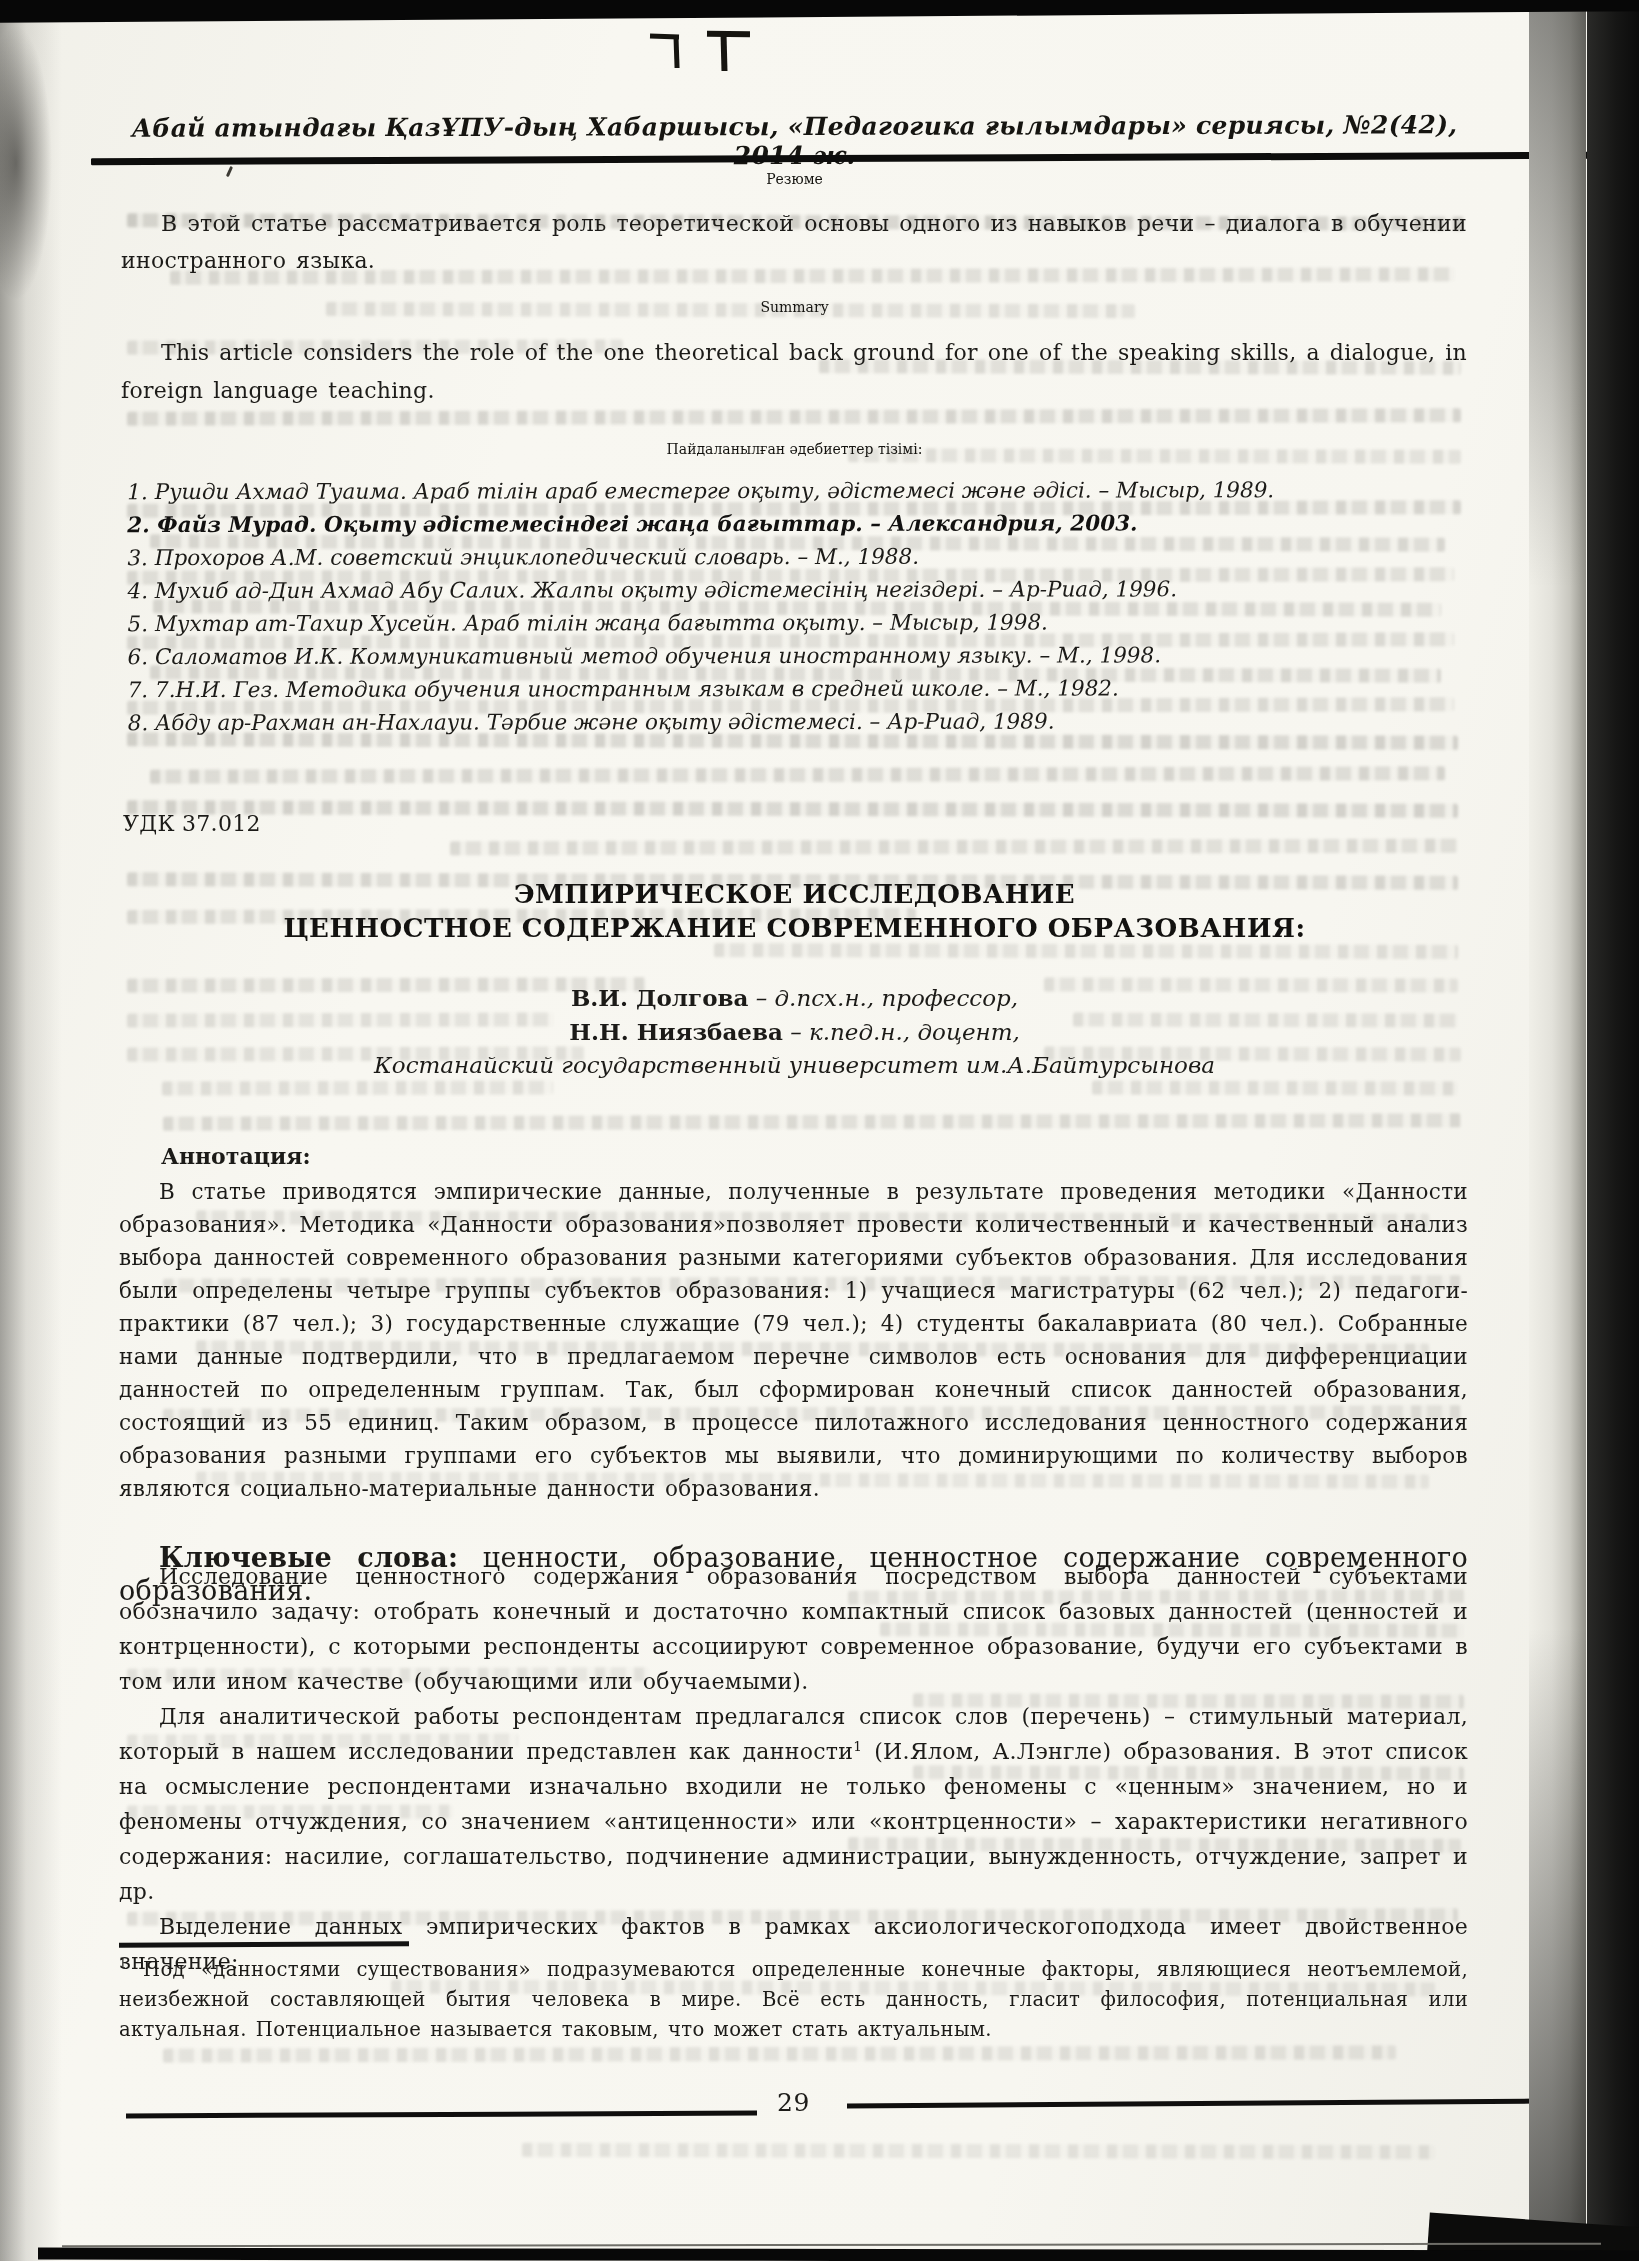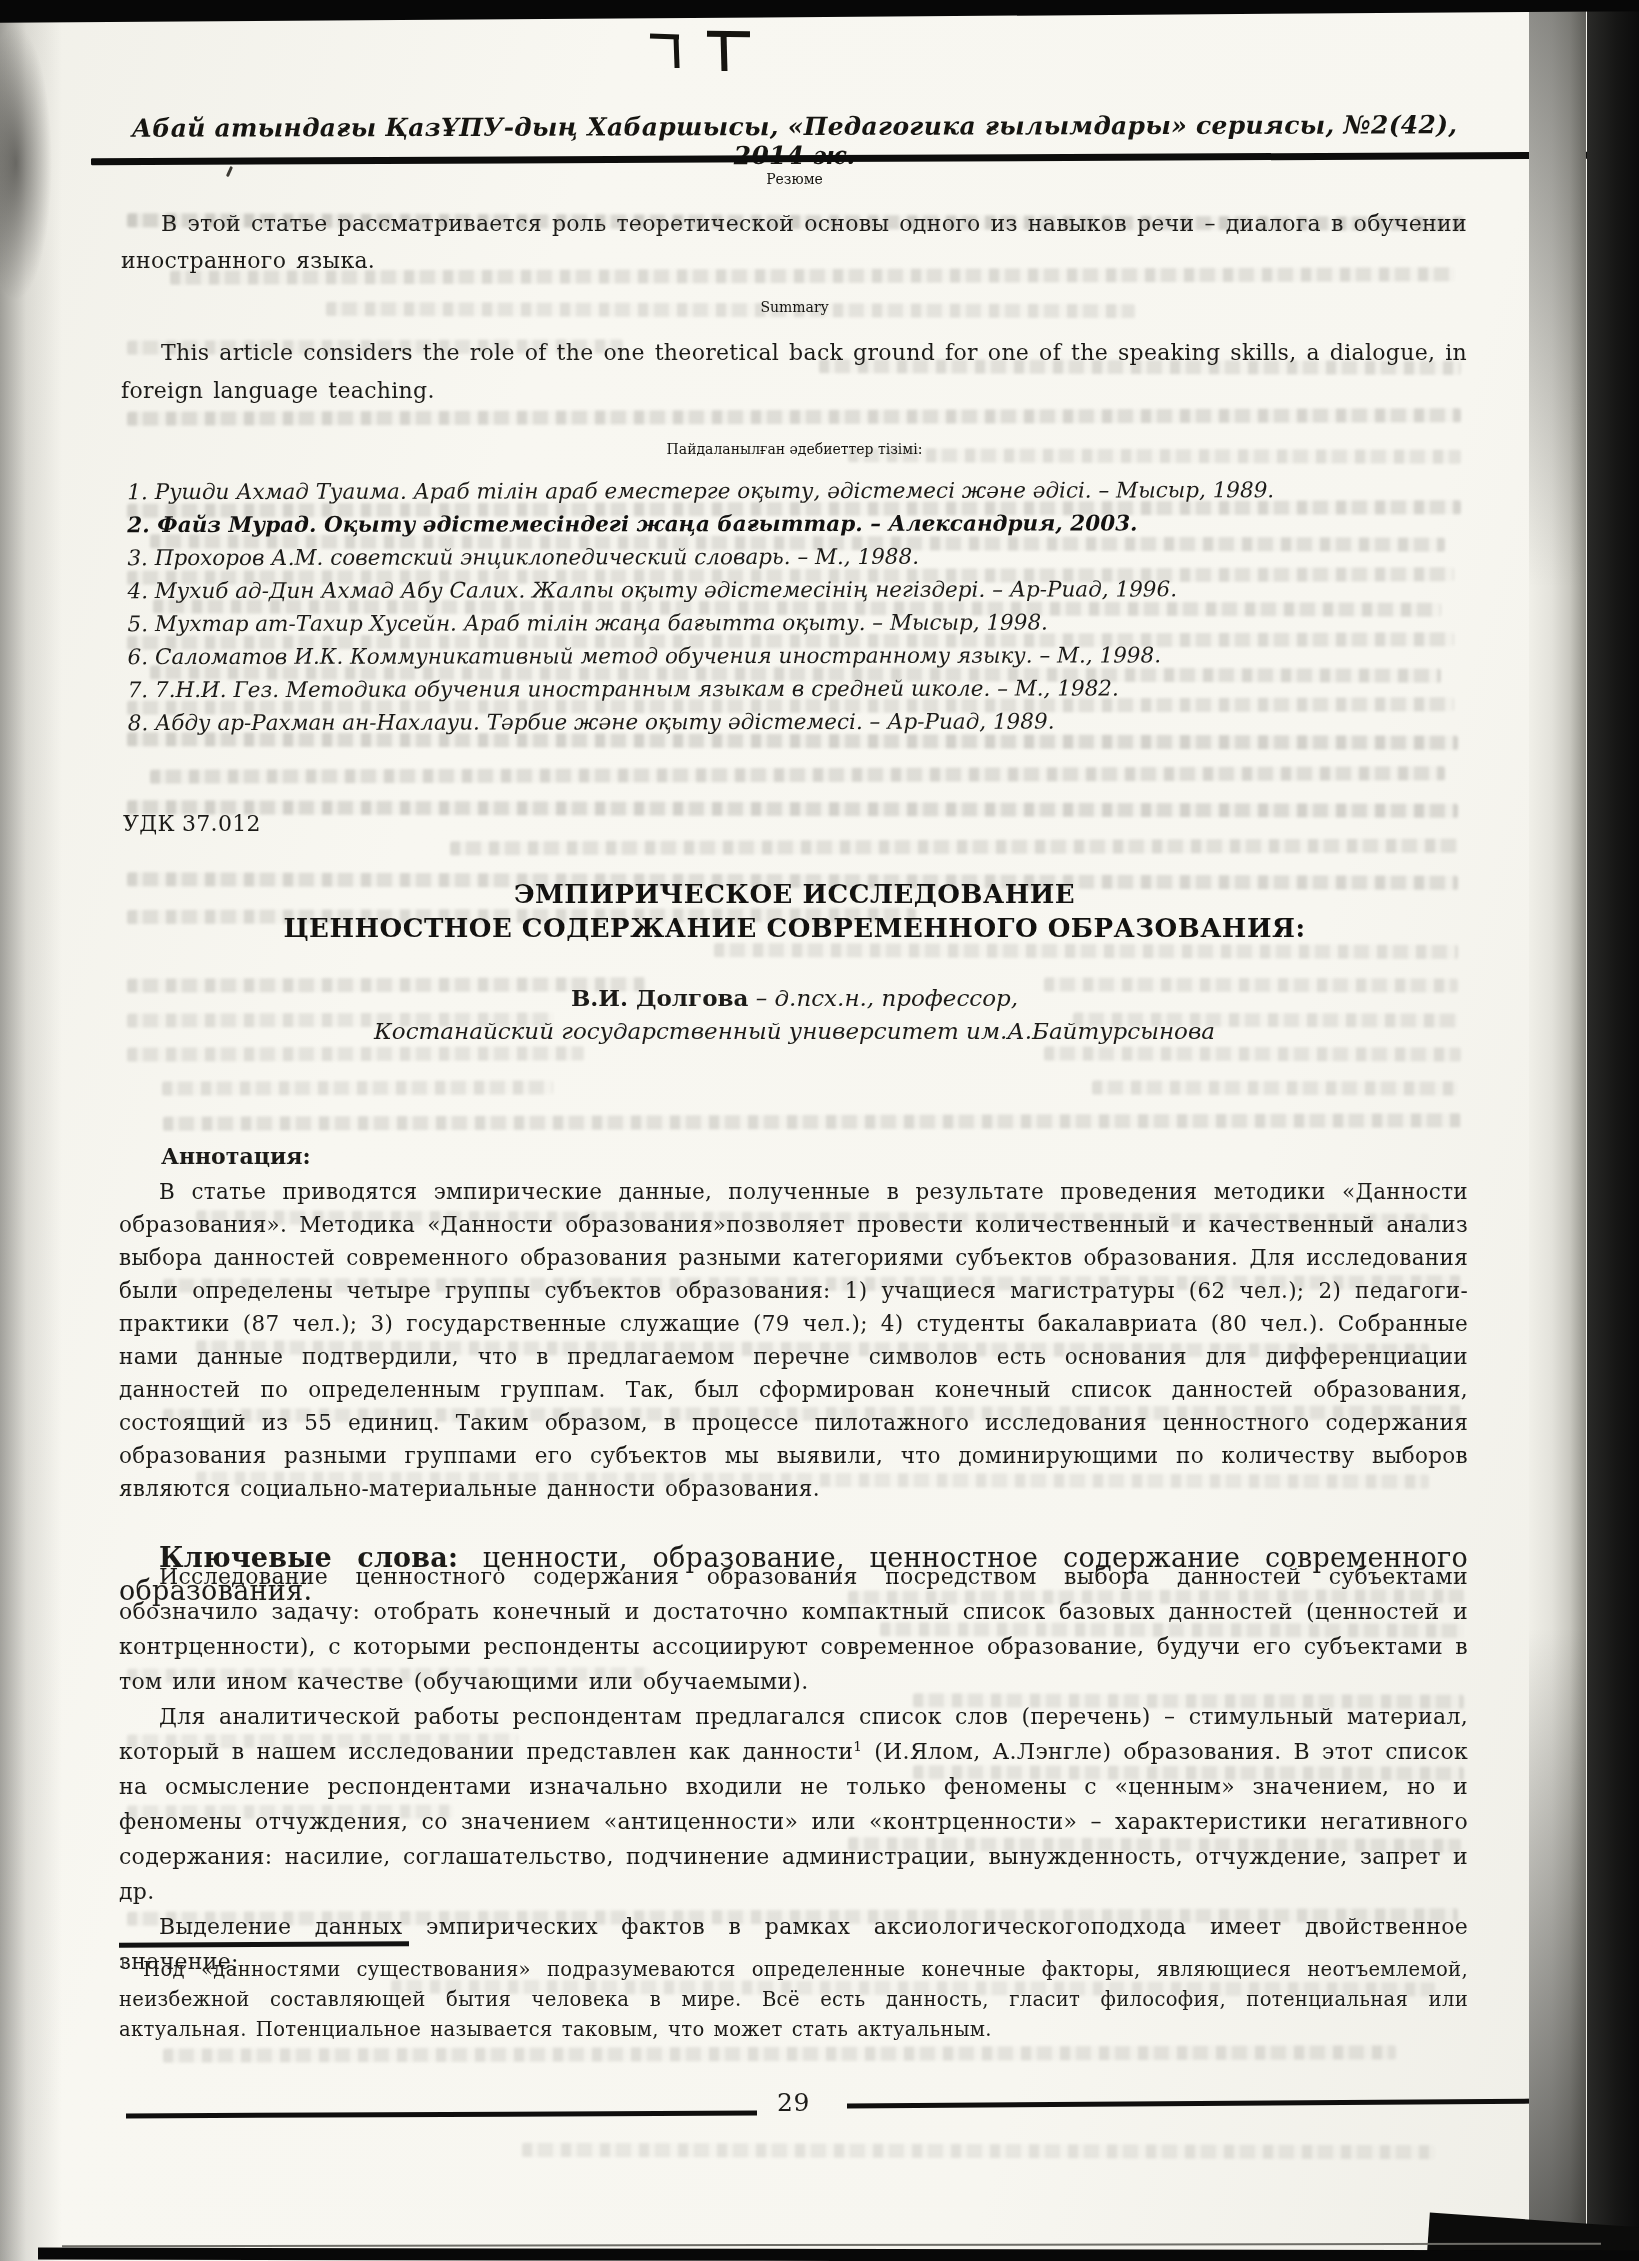--- a/index.html
+++ b/index.html
@@ -175,20 +175,21 @@
     </div>
 
     <div class="abs udc">УДК 37.012</div>
     <div class="abs title">
       <div>ЭМПИРИЧЕСКОЕ ИССЛЕДОВАНИЕ</div>
       <div>ЦЕННОСТНОЕ СОДЕРЖАНИЕ СОВРЕМЕННОГО ОБРАЗОВАНИЯ:</div>
     </div>
 
     <div class="abs authors">
       <div><span class="nm">В.И. Долгова</span><span> – д.псх.н., профессор,</span></div>
+      <div><span class="nm">Н.Н. Ниязбаева</span><span> – к.пед.н., доцент,</span></div>
       <div>Костанайский государственный университет им.А.Байтурсынова</div>
     </div>
 
     <div class="abs annot-label">Аннотация:</div>
     <p class="abs jst indent annot">В статье приводятся эмпирические данные, полученные в результате проведения методики «Данности образования». Методика «Данности образования»позволяет провести количественный и качественный анализ выбора данностей современного образования разными категориями субъектов образования. Для исследования были определены четыре группы субъектов образования: 1) учащиеся магистратуры (62 чел.); 2) педагоги-практики (87 чел.); 3) государственные служащие (79 чел.); 4) студенты бакалавриата (80 чел.). Собранные нами данные подтвердили, что в предлагаемом перечне символов есть основания для дифференциации данностей по определенным группам. Так, был сформирован конечный список данностей образования, состоящий из 55 единиц. Таким образом, в процессе пилотажного исследования ценностного содержания образования разными группами его субъектов мы выявили, что доминирующими по количеству выборов являются социально-материальные данности образования.</p>
     <p class="abs jst indent keywords"><b>Ключевые слова:</b><span> ценности, образование, ценностное содержание современного образования.</span></p>
 
     <div class="abs jst bodytext">
       <p class="indent">Исследование ценностного содержания образования посредством выбора данностей субъектами обозначило задачу: отобрать конечный и достаточно компактный список базовых данностей (ценностей и контрценности), с которыми респонденты ассоциируют современное образование, будучи его субъектами в том или ином качестве (обучающими или обучаемыми).</p>
       <p class="indent"><span>Для аналитической работы респондентам предлагался список слов (перечень) – стимульный материал, который в нашем исследовании представлен как </span><span class="term">данности</span><sup>1</sup><span> (И.Ялом, А.Лэнгле) образования. В этот список на осмысление респондентами изначально входили не только феномены с «ценным» значением, но и феномены отчуждения, со значением «антиценности» или «контрценности» – характеристики негативного содержания: насилие, соглашательство, подчинение администрации, вынужденность, отчуждение, запрет и др.</span></p>

